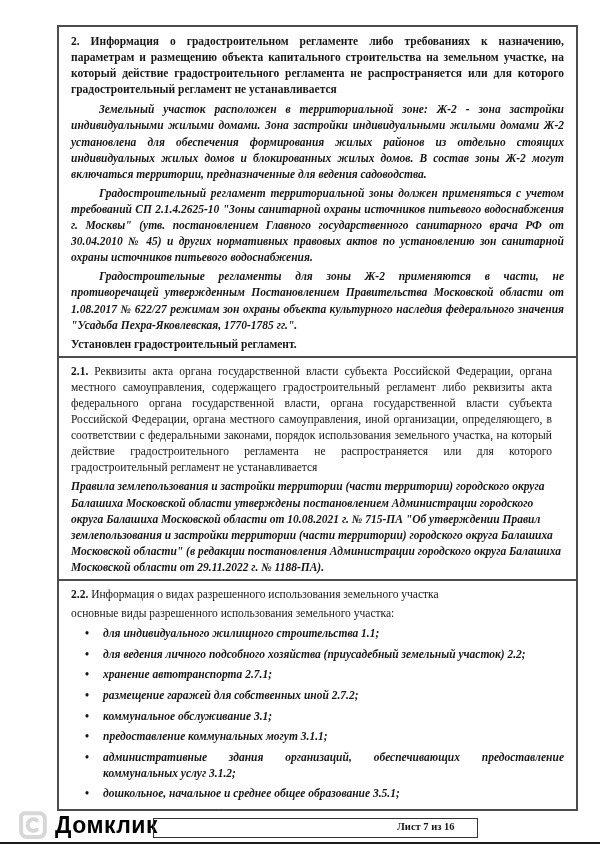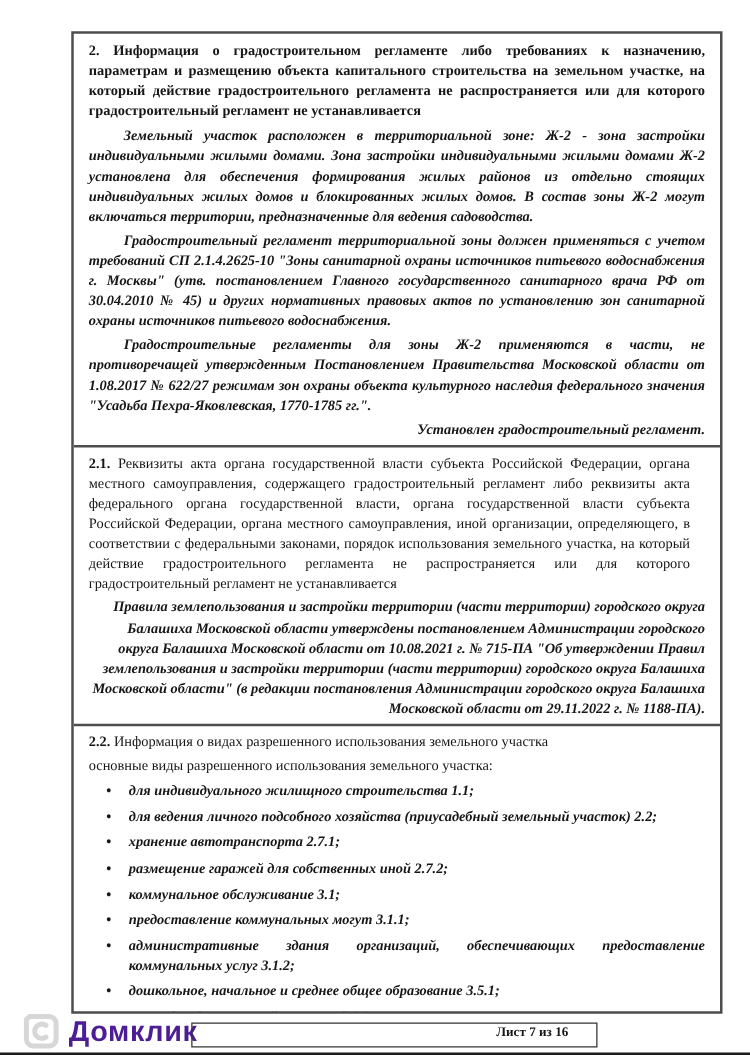--- a/index.html
+++ b/index.html
@@ -39,22 +39,21 @@
   }
   .bi-par {
     font-weight: bold;
     font-style: italic;
     text-align: justify;
     text-indent: 28px;
     margin: 0 0 3px 0;
   }
   .bi-center {
     font-weight: bold;
-    font-style: italic;
-    text-align: right;
+    text-align: left;
     text-indent: 0;
     margin: 2px 0 2px 0;
   }
   .sep {
     border: none;
     border-top: 2px solid #4d4d4d;
     margin: 4px -12px 5px -12px;
   }
   .sec-par {
     text-align: justify;
@@ -122,21 +121,21 @@
     height: 2px;
     background: #1c1c1c;
   }
   .watermark {
     position: absolute;
     left: 18px;
     top: 810px;
     display: flex;
     align-items: center;
     gap: 7px;
-    color: #4c1d95;
+    color: #000000;
     font-family: "Liberation Sans", sans-serif;
     font-weight: bold;
     font-size: 23px;
     letter-spacing: 0.5px;
     user-select: none;
   }
   .watermark svg { display: block; }
 </style>
 </head>
 <body>

